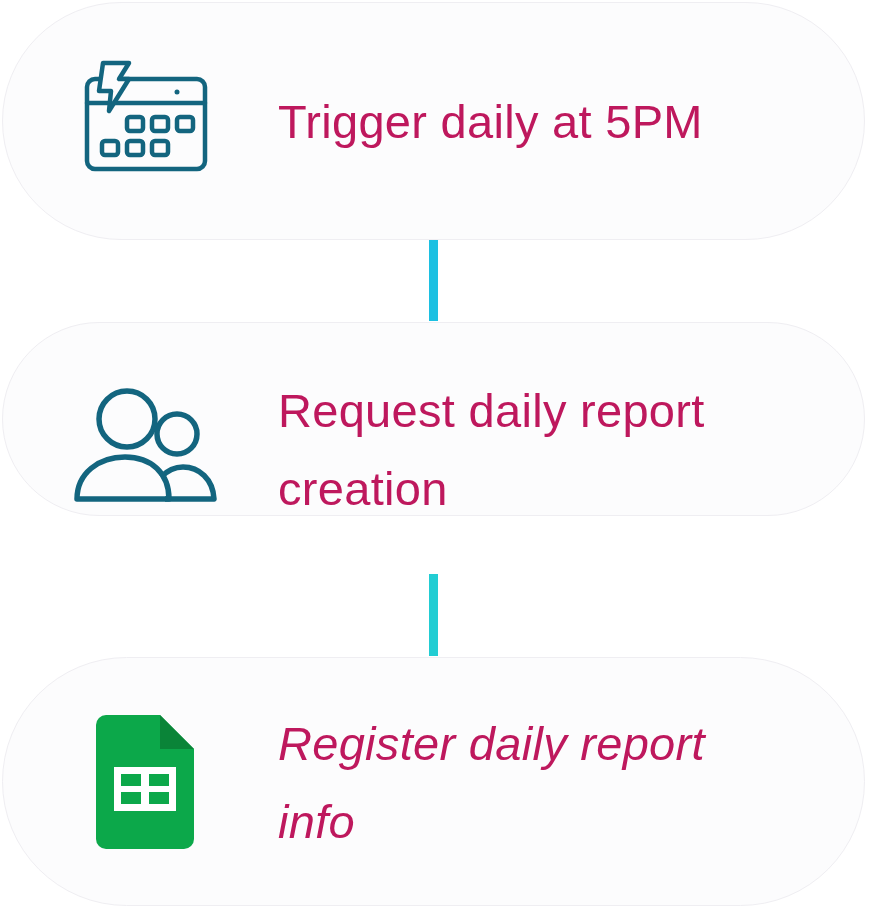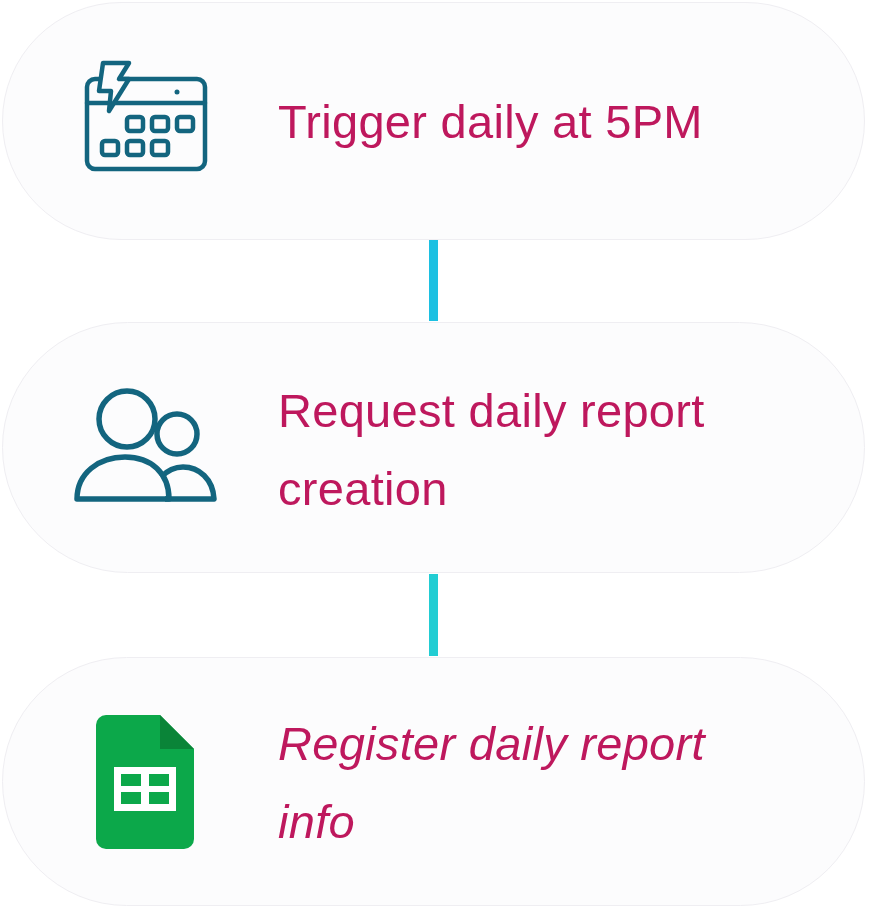--- a/index.html
+++ b/index.html
@@ -17,21 +17,21 @@
     .card {
       position: absolute;
       left: 2px;
       width: 863px;
       background: #fcfcfd;
       border: 1.5px solid #efeef2;
       border-radius: 130px;
       box-sizing: border-box;
     }
     .card-1 { top: 2px; height: 238px; }
-    .card-2 { top: 322px; height: 251px; }
+    .card-2 { top: 322px; height: 194px; }
     .card-3 { top: 657px; height: 249px; }
 
     .icon {
       position: absolute;
       display: block;
     }
     .icon svg { display: block; }
 
     .label {
       position: absolute;

